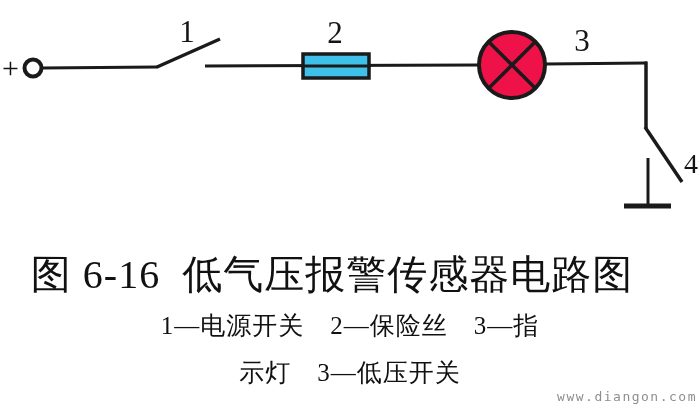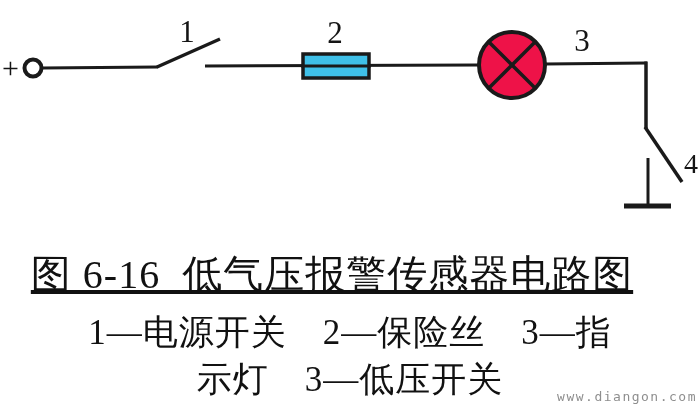--- a/index.html
+++ b/index.html
@@ -25,28 +25,27 @@
   .caption {
     position: absolute;
     top: 247px;
     left: 0;
     width: 664px;
     text-align: center;
     font-size: 40px;
     color: #111111;
     white-space: pre;
     letter-spacing: 1px;
-    text-decoration: underline;
   }
   .legend-line {
     position: absolute;
     left: 0;
     width: 700px;
     text-align: center;
-    font-size: 35px;
+    font-size: 25px;
     color: #111111;
     white-space: pre;
     letter-spacing: 1px;
   }
   .legend-line-1 { top: 309px; }
   .legend-line-2 { top: 356px; }
   .watermark {
     position: absolute;
     top: 389px;
     right: 3px;

